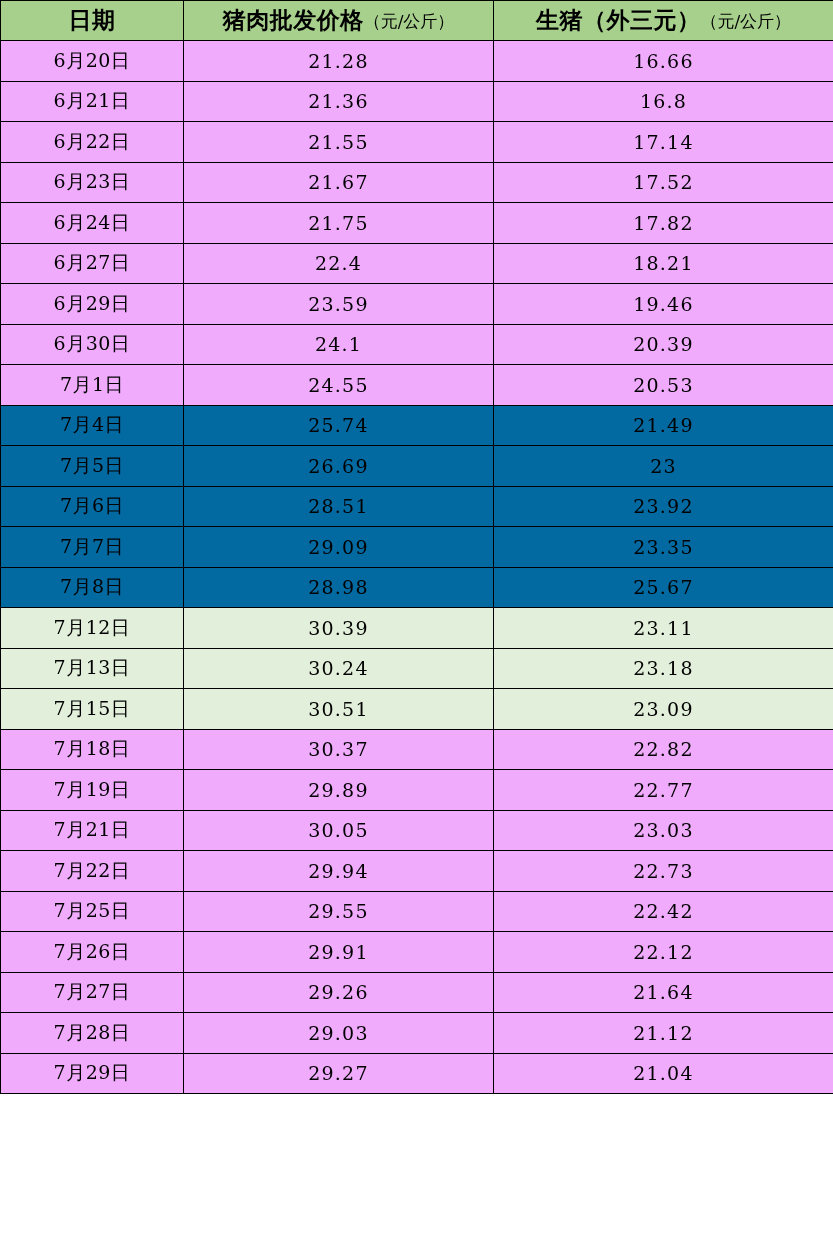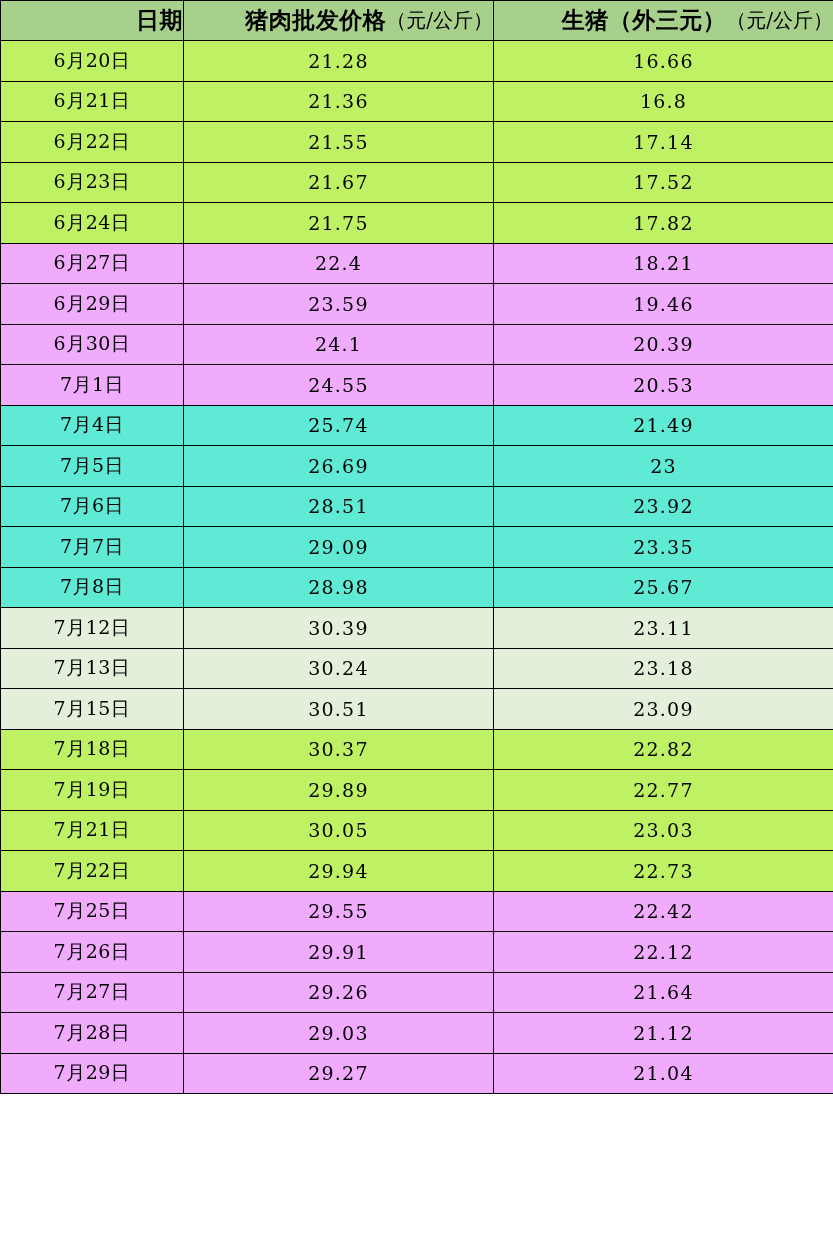--- a/index.html
+++ b/index.html
@@ -30,43 +30,42 @@
     color: #000000;
     padding: 0;
   }
   #price-table thead th {
     height: 39px;
     background: #a8d08d;
     font-weight: bold;
     font-size: 23px;
     letter-spacing: 0.5px;
     white-space: nowrap;
-    text-align: right;
   }
   #price-table thead th .unit {
     font-weight: normal;
-    font-size: 20px;
+    font-size: 17px;
     letter-spacing: 0;
     margin-left: 0;
     vertical-align: 1px;
   }
   #price-table tbody td {
     height: 39.5px;
     font-size: 19px;
     font-weight: normal;
     letter-spacing: 1.2px;
   }
   #price-table tbody td.date-cell {
     letter-spacing: 0.5px;
   }
 
   
-  tr.bg-gray   td { background: #bef264; }
+  tr.bg-gray   td { background: #f0abfc; }
   tr.bg-blue   td { background: #f0abfc; }
-  tr.bg-orange td { background: #5eead4; }
+  tr.bg-orange td { background: #0369a1; }
   tr.bg-green  td { background: #e2efda; }
 </style>
 </head>
 <body>
 
 <table id="price-table">
   <colgroup>
     <col class="c-date">
     <col class="c-pork">
     <col class="c-hog">

